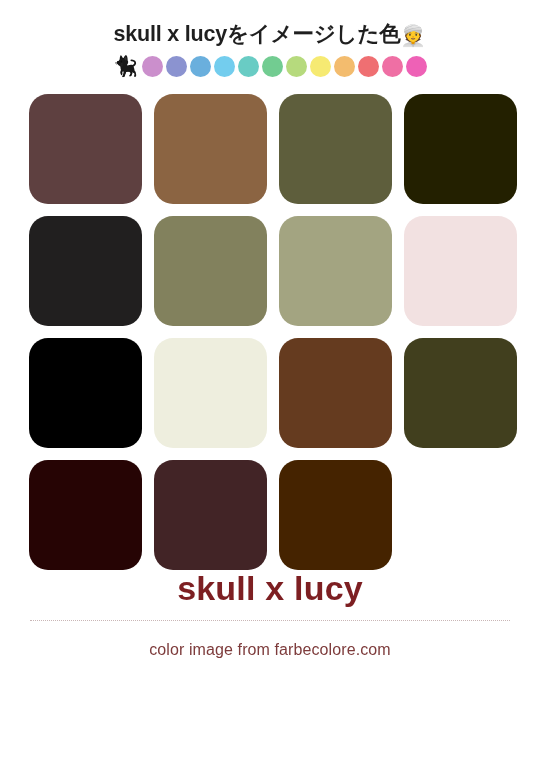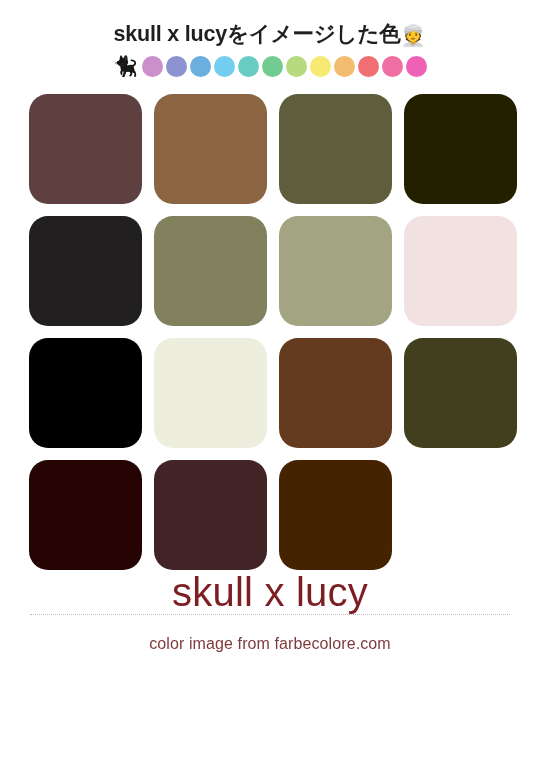--- a/index.html
+++ b/index.html
@@ -85,24 +85,25 @@
     background: transparent;
   }
 
   
   .footer {
     margin-top: auto;
     padding: 0 30px 24px 30px;
     text-align: center;
   }
   .footer-title {
-    font-size: 40px;
+    font-size: 34px;
     color: #7d1f22;
-    font-weight: normal;
+    font-weight: bold;
     letter-spacing: 0.2px;
+    margin-bottom: 12px;
     line-height: 1.1;
   }
   .divider {
     border: 0;
     border-top: 1.5px dotted #c9b6b6;
     margin: 0 0 20px 0;
     height: 0;
   }
   .footer-credit {
     font-size: 16px;

